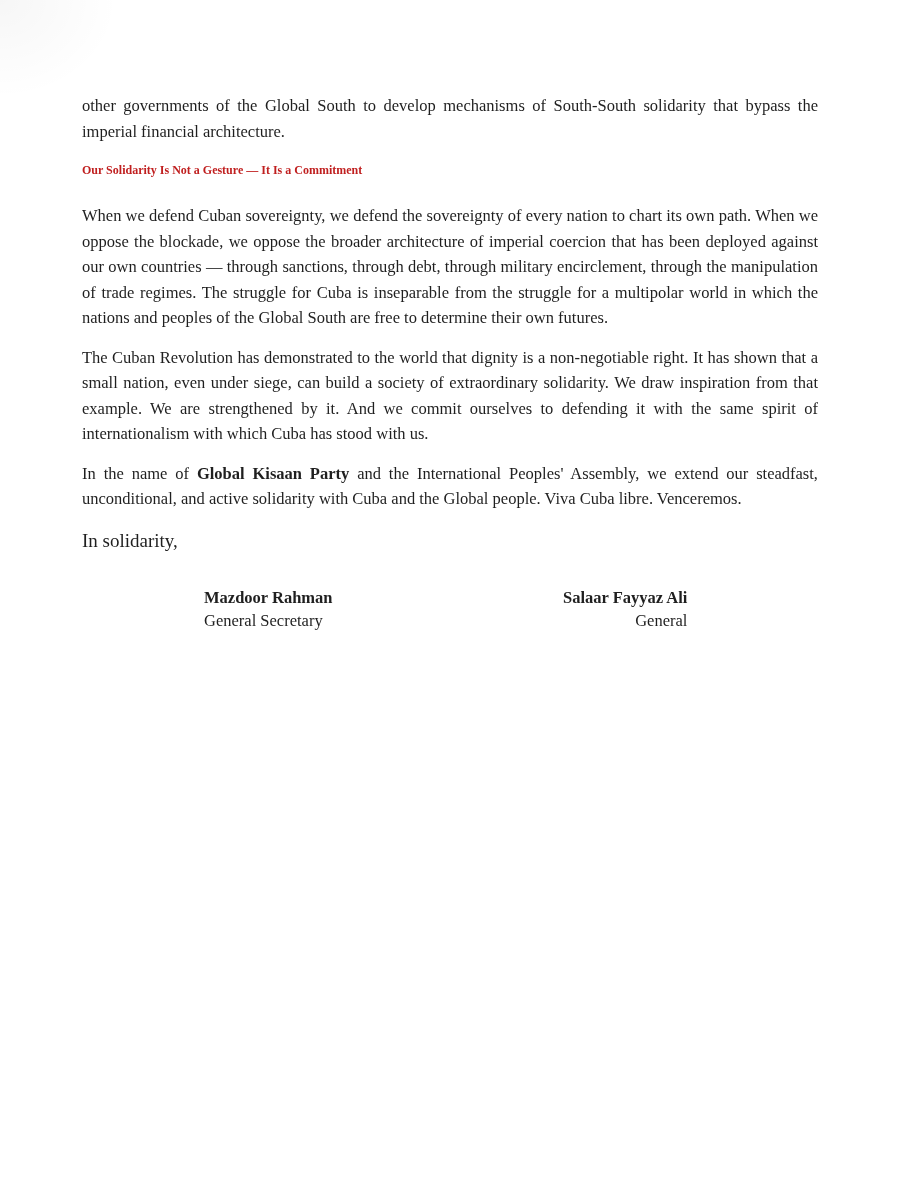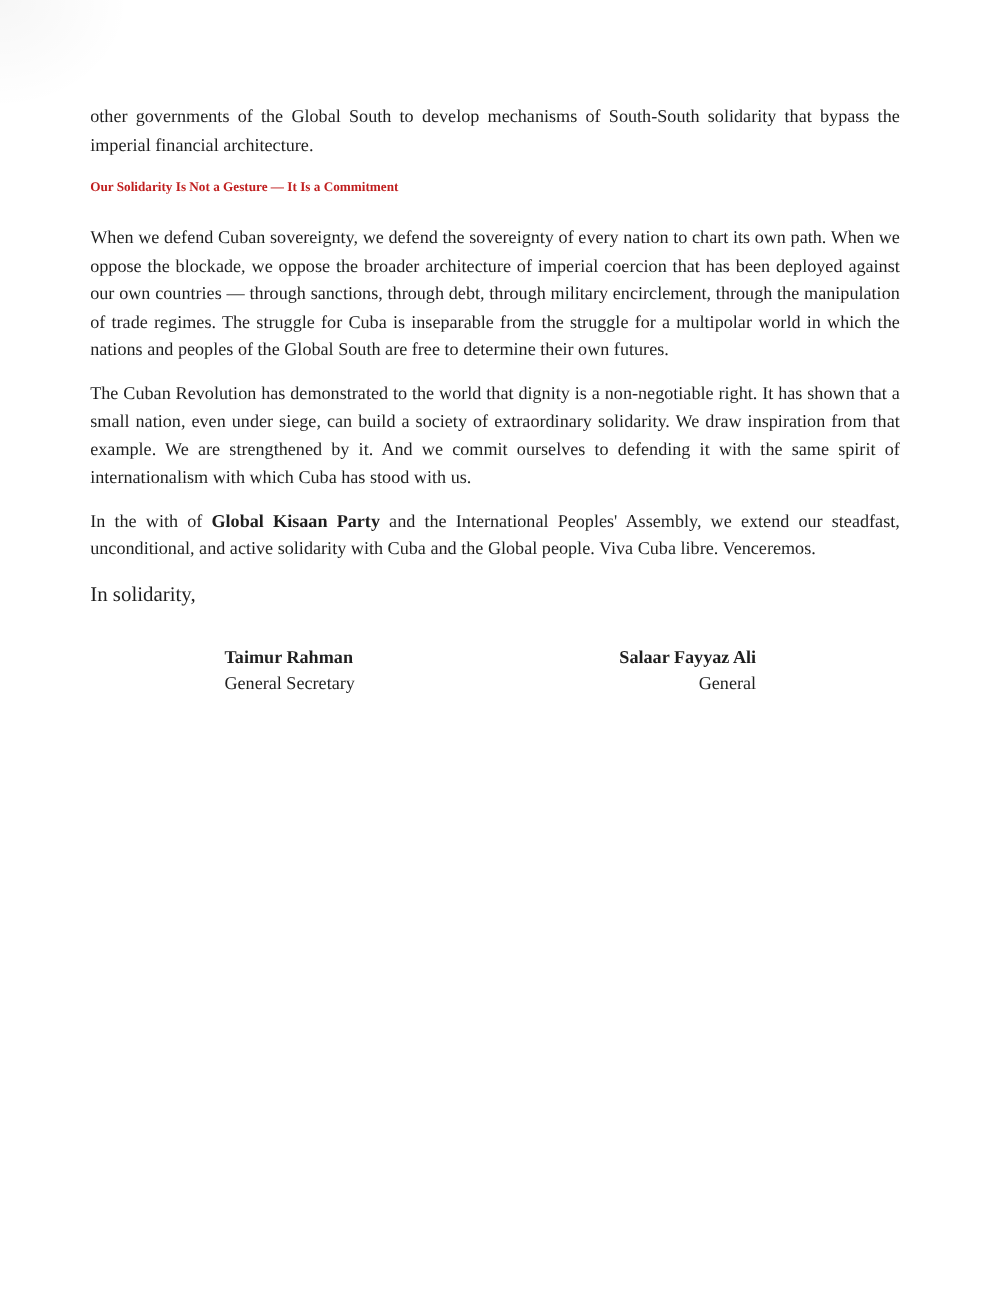--- a/index.html
+++ b/index.html
@@ -79,27 +79,27 @@
   <div class="content">
 
     <p class="body-text first">other governments of the Global South to develop mechanisms of South-South solidarity that bypass the imperial financial architecture.</p>
 
     <h2 class="section-heading" style="color: rgb(192, 31, 31);">Our Solidarity Is Not a Gesture — It Is a Commitment</h2>
 
     <p class="body-text">When we defend Cuban sovereignty, we defend the sovereignty of every nation to chart its own path. When we oppose the blockade, we oppose the broader architecture of imperial coercion that has been deployed against our own countries — through sanctions, through debt, through military encirclement, through the manipulation of trade regimes. The struggle for Cuba is inseparable from the struggle for a multipolar world in which the nations and peoples of the Global South are free to determine their own futures.</p>
 
     <p class="body-text">The Cuban Revolution has demonstrated to the world that dignity is a non-negotiable right. It has shown that a small nation, even under siege, can build a society of extraordinary solidarity. We draw inspiration from that example. We are strengthened by it. And we commit ourselves to defending it with the same spirit of internationalism with which Cuba has stood with us.</p>
 
-    <p class="body-text"><span>In the with of </span><span class="bold-inline">Global Kisaan Party</span><span> and the International Peoples' Assembly, we extend our steadfast, unconditional, and active solidarity with Cuba and the Global people. Viva Cuba libre. Venceremos.</span></p>
+    <p class="body-text"><span>In the name of </span><span class="bold-inline">Global Kisaan Party</span><span> and the International Peoples' Assembly, we extend our steadfast, unconditional, and active solidarity with Cuba and the Global people. Viva Cuba libre. Venceremos.</span></p>
 
     <p class="sign-off">In solidarity,</p>
 
     <div class="sig-row">
       <div class="sig-block sig-left">
-        <div class="sig-name">Taimur Rahman</div>
+        <div class="sig-name">Mazdoor Rahman</div>
         <div class="sig-title">General Secretary</div>
       </div>
       <div class="sig-block sig-right">
         <div class="sig-name">Salaar Fayyaz Ali</div>
         <div class="sig-title">General</div>
       </div>
     </div>
 
   </div>
 </div>

